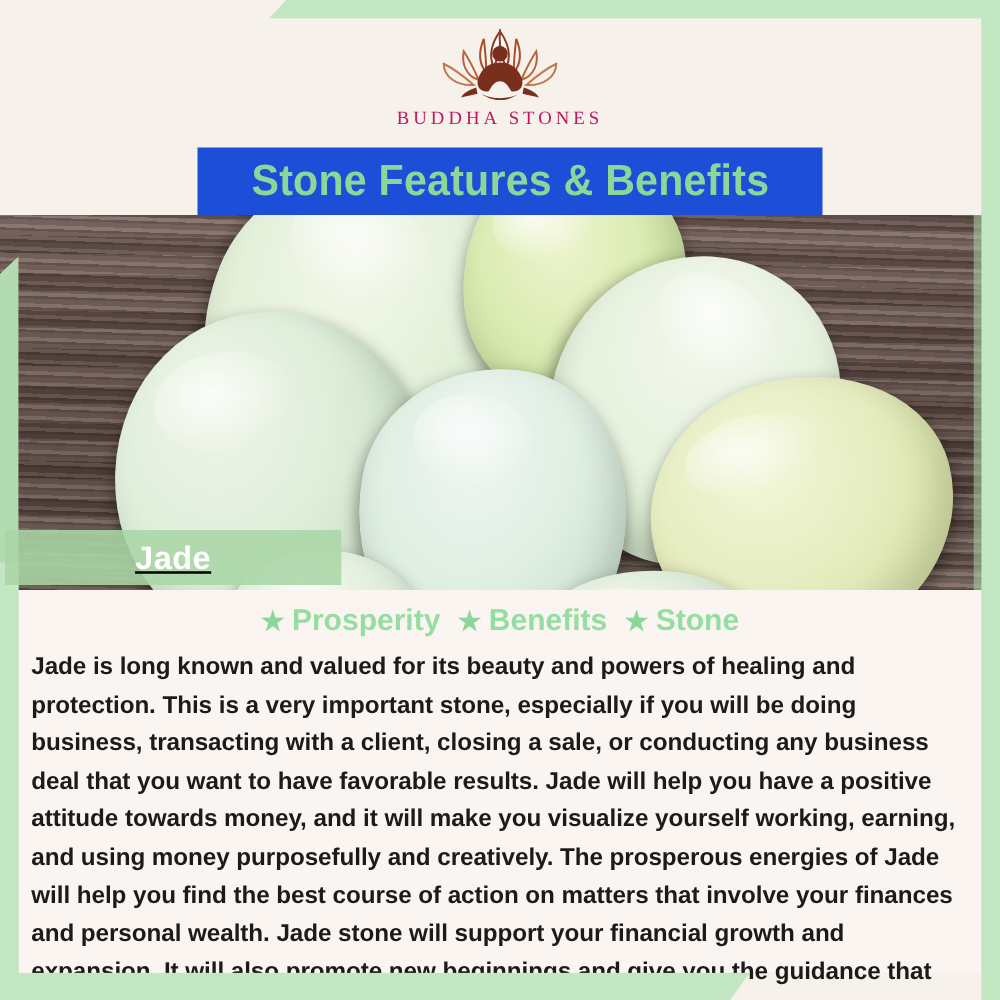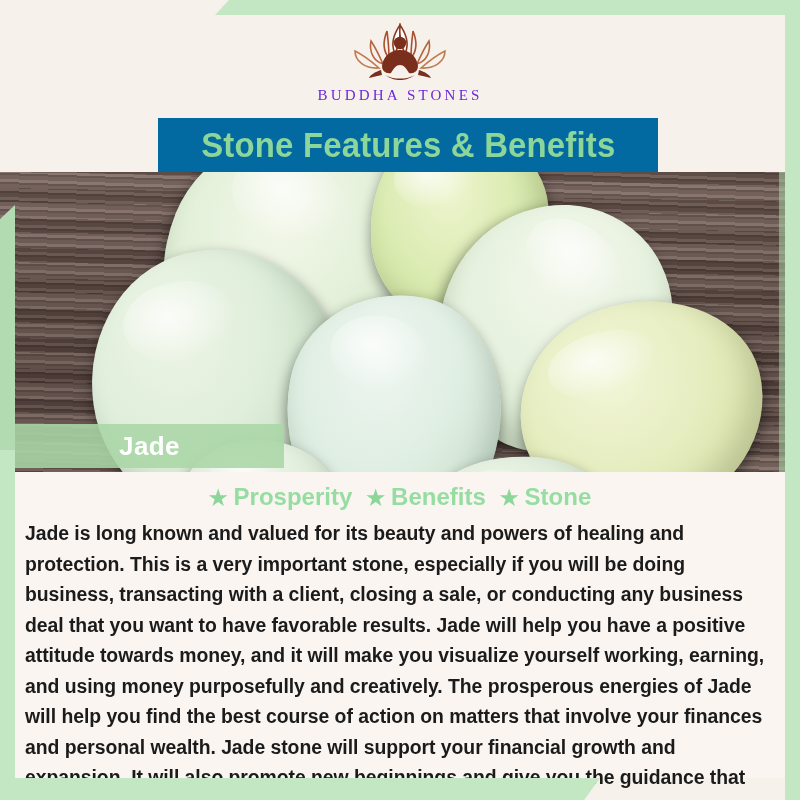--- a/index.html
+++ b/index.html
@@ -44,27 +44,27 @@
   
   .header{
     position:absolute; top:0; left:0; width:800px; height:120px;
     background:#f7f1ec; z-index:2;
     display:flex; flex-direction:column; align-items:center; justify-content:center;
   }
   .logo-mark{ width:150px; height:70px; display:block; }
   .brand-name{
     margin-top:0;
     font-family:"Liberation Serif", serif;
-    font-size:15px; letter-spacing:3.2px; color:#6d28d9; font-weight:400;
+    font-size:15px; letter-spacing:3.2px; color:#be185d; font-weight:400;
   }
 
   
   .title-band{
     position:absolute; top:118px; left:158px; width:500px; height:54px;
-    background:#0369a1; z-index:5;
+    background:#1d4ed8; z-index:5;
     display:flex; align-items:center; justify-content:center;
   }
   .title-text{
     font-family:"Liberation Sans Narrow","Liberation Sans",sans-serif;
     font-size:35px; font-weight:bold; color:#8cd69a;
     letter-spacing:.2px; transform:scaleX(.94); white-space:nowrap;
   }
 
   
   .photo{
@@ -109,23 +109,23 @@
        transform:rotate(-14deg); border-radius:48% 52% 52% 48% / 50% 46% 54% 50%; }
   .s7{ left:180px; top:268px; width:160px; height:130px;
        background:radial-gradient(ellipse at 40% 25%, #eef5ea 0%, #dfeedb 50%, #c6dcc2 100%);
        transform:rotate(6deg); }
   .s8{ left:420px; top:285px; width:190px; height:120px;
        background:radial-gradient(ellipse at 40% 25%, #edf4e9 0%, #dcecd7 50%, #c3d9bf 100%);
        transform:rotate(-4deg); }
 
   
   .jade-band{
-    position:absolute; top:424px; left:15px; width:269px; height:44px;
+    position:absolute; top:424px; left:4px; width:269px; height:44px;
     background:rgba(170,214,166,.88); z-index:6;
-    display:flex; align-items:center; justify-content:center;
+    display:flex; align-items:center; justify-content:center;text-decoration:underline;
   }
   .jade-text{
     font-family:"Liberation Sans Narrow","Liberation Sans",sans-serif;
     font-size:26px; font-weight:bold; color:#ffffff; letter-spacing:.4px;
   }
 
   
   .content{
     position:absolute; top:472px; left:15px; width:770px; height:306px;
     background:#faf5f1; z-index:2; padding:8px 8px 0 8px;

